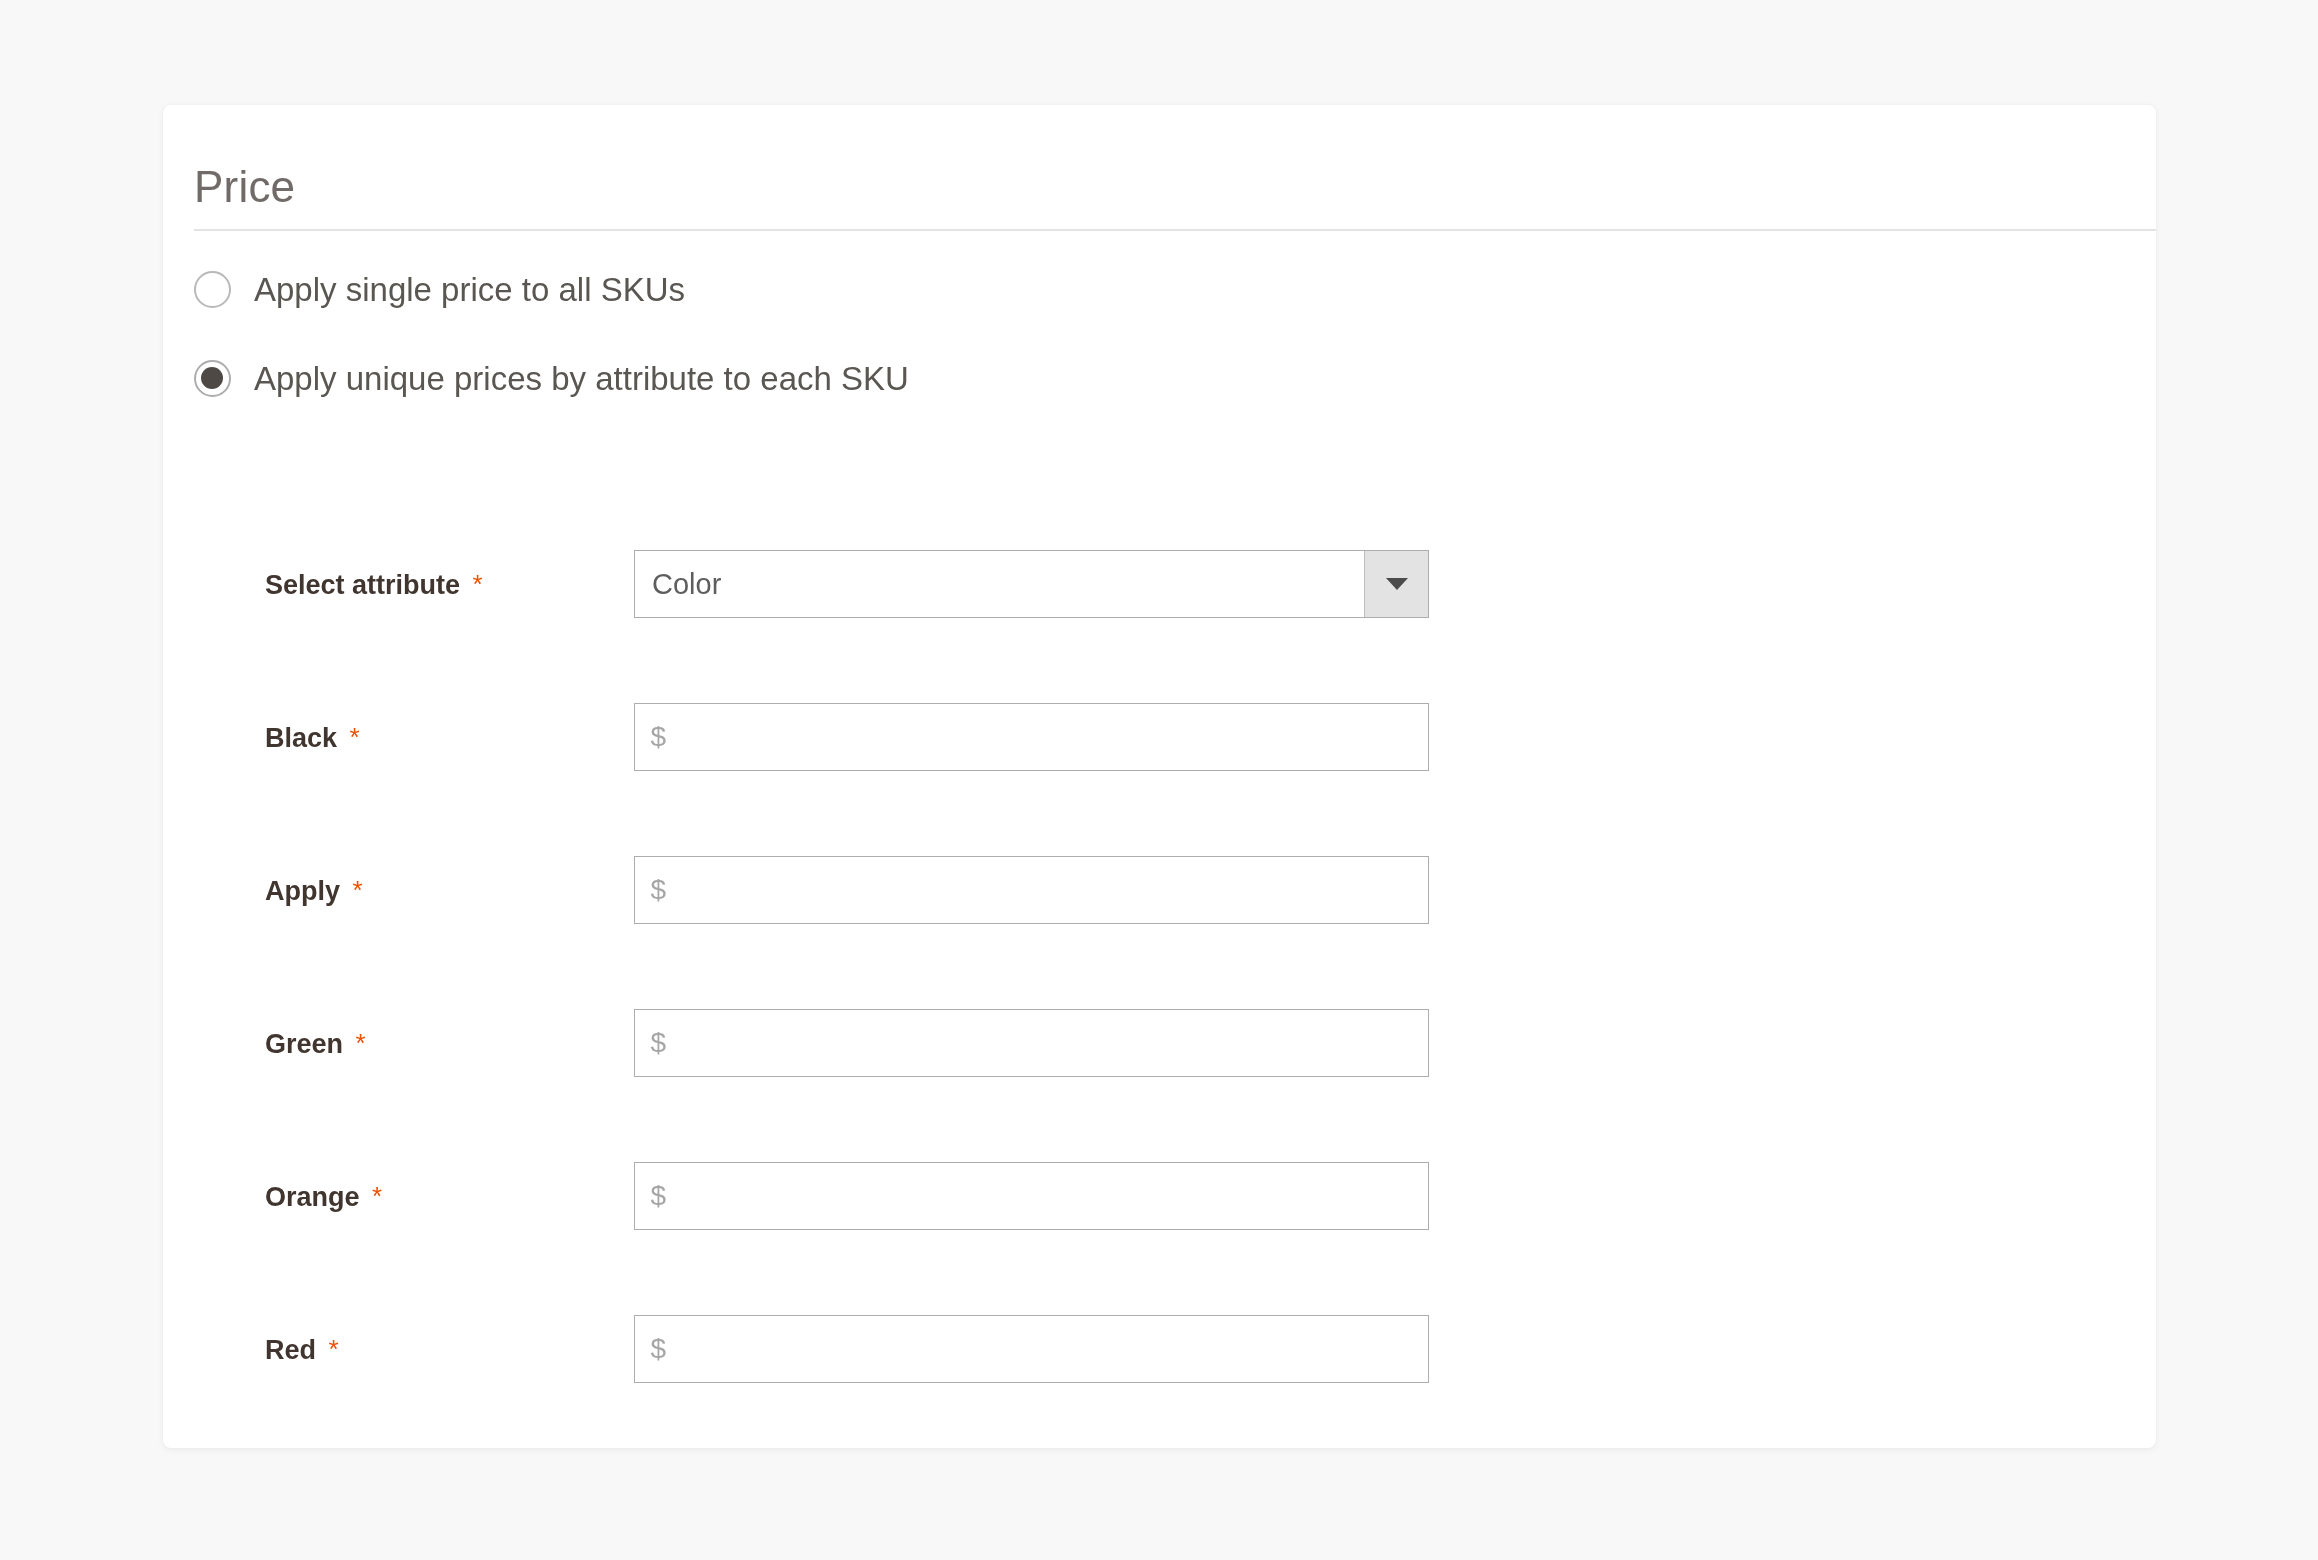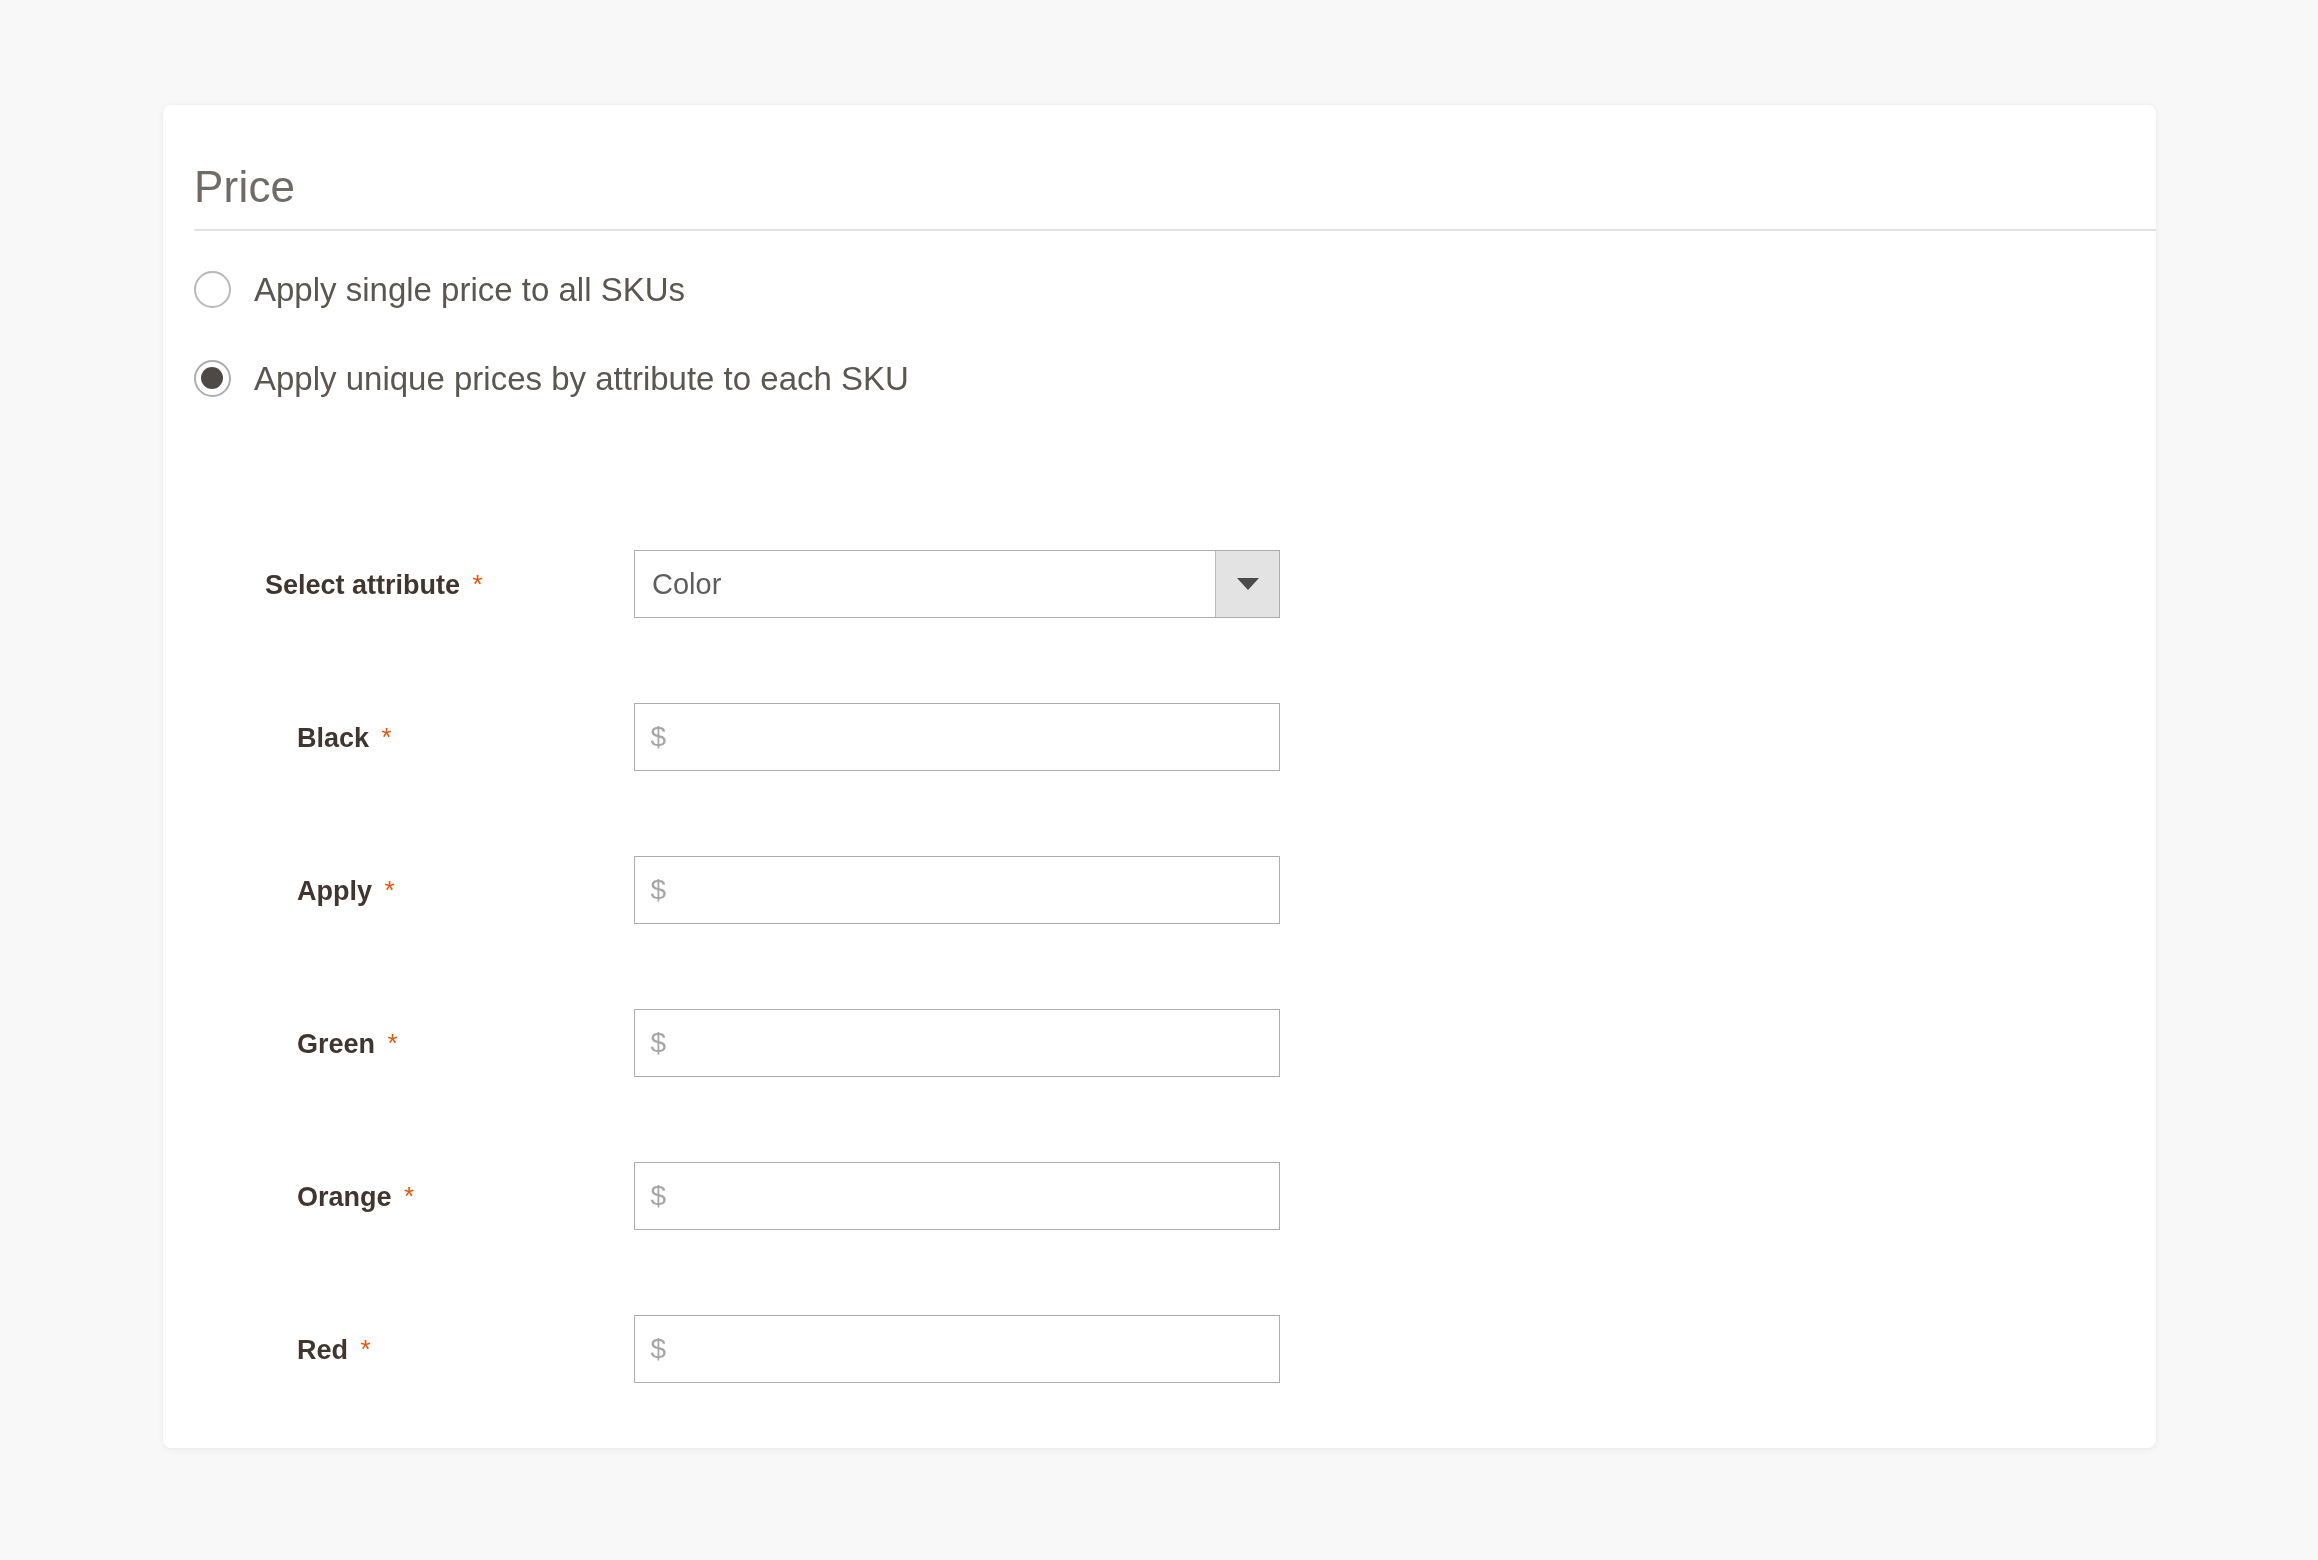--- a/index.html
+++ b/index.html
@@ -136,36 +136,35 @@
     left: 102px;
     top: 33px;
     font-size: 27px;
     font-weight: 700;
     color: #41362f;
     line-height: 37px;
     white-space: nowrap;
   }
   .form-label.regular {
     font-weight: 700;
-    margin-left: 32px;
   }
   .req-star {
     display: inline-block;
     margin-left: 12.4px;
     color: #eb5202;
     font-size: 26px;
     font-weight: 400;
     vertical-align: 0.8px;
   }
 
   .field-wrap {
     position: absolute;
     left: 471px;
     top: 17px;
-    width: 646px;
+    width: 795px;
     height: 68px;
   }
 
   
   .text-input {
     position: relative;
     width: 100%;
     height: 100%;
     border: 1.6px solid #adadad;
     background: #ffffff;

